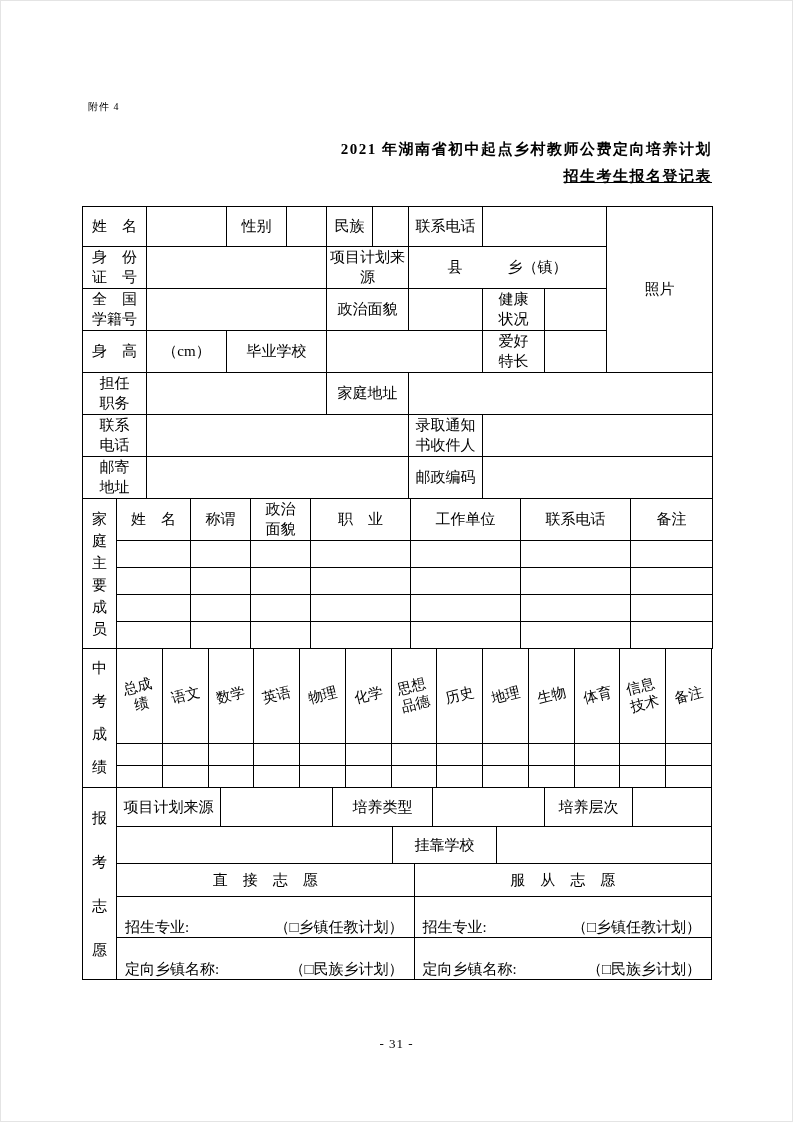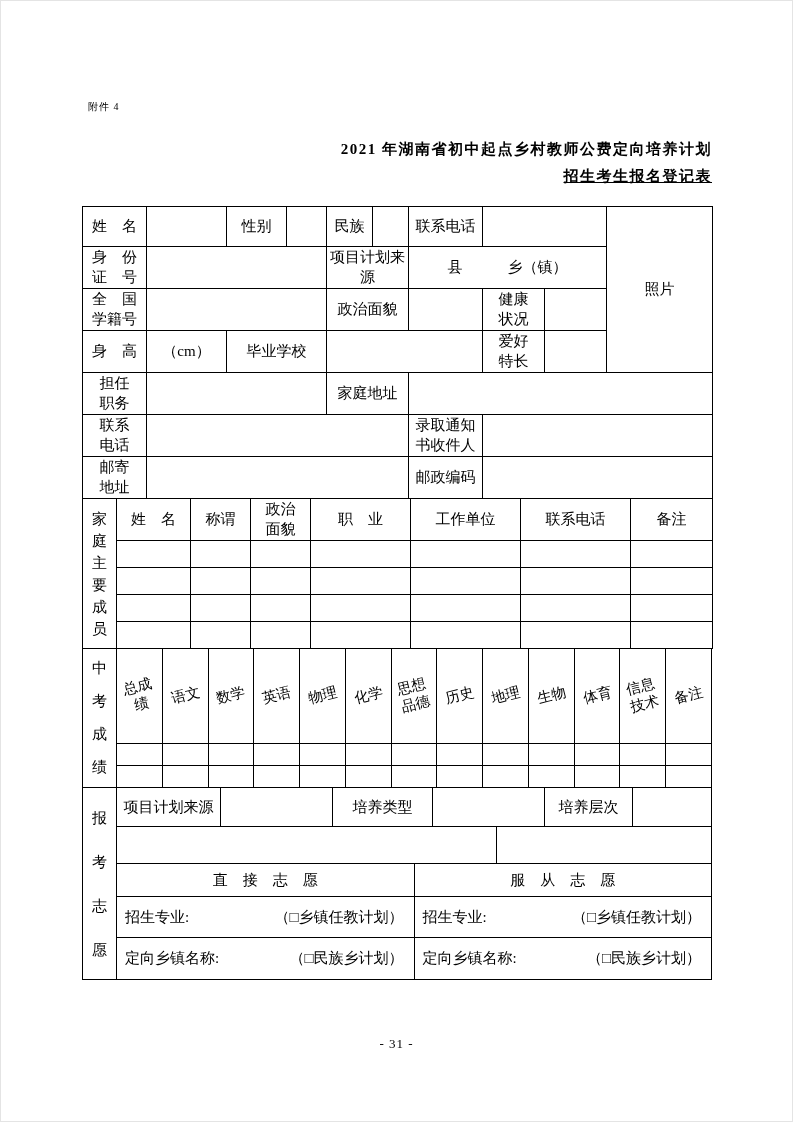--- a/index.html
+++ b/index.html
@@ -70,21 +70,21 @@
   .app-main { flex:1; display:flex; flex-direction:column; }
   .app-row { display:flex; border-bottom:1px solid #000; }
   .app-row:last-child { border-bottom:none; }
   .app-cell {
     border-right:1px solid #000;
     display:flex; align-items:center; justify-content:center;
     font-size:15px;
     overflow:hidden;
   }
   .app-cell:last-child { border-right:none; }
-  .app-cell.half { justify-content:space-between; padding:0 10px 0 8px; }
+  .app-cell.half { justify-content:space-between; padding:0 10px 0 8px;align-items:flex-end; }
   .half-label, .half-plan { white-space:pre-wrap; font-size:15px; }
 
   .page-number {
     position:absolute; left:0; right:0; top:1036px;
     text-align:center; font-size:13px; letter-spacing:1px;
   }
 </style>
 </head>
 <body>
 
@@ -311,20 +311,21 @@
           <div class="app-cell" style="width:104px" data-bind="application.plan_source">项目计划来源</div>
           <div class="app-cell" style="flex:1"></div>
           <div class="app-cell" style="width:100px" data-bind="application.train_type">培养类型</div>
           <div class="app-cell" style="width:112px"></div>
           <div class="app-cell" style="width:88px" data-bind="application.train_level">培养层次</div>
           <div class="app-cell" style="width:78px"></div>
         </div>
 
         <div class="app-row" style="height:37px">
           <div class="app-cell" style="flex:1"></div>
+          <div class="app-cell" style="width:104px" data-bind="application.affiliated_school">挂靠学校</div>
           <div class="app-cell" style="width:214px"></div>
         </div>
 
         <div class="app-row" style="height:33px">
           <div class="app-cell" style="flex:1" data-bind="application.direct">直　接　志　愿</div>
           <div class="app-cell" style="flex:1" data-bind="application.obey">服　从　志　愿</div>
         </div>
 
         <div class="app-row" style="height:41px">
           <div class="app-cell half" style="flex:1">

